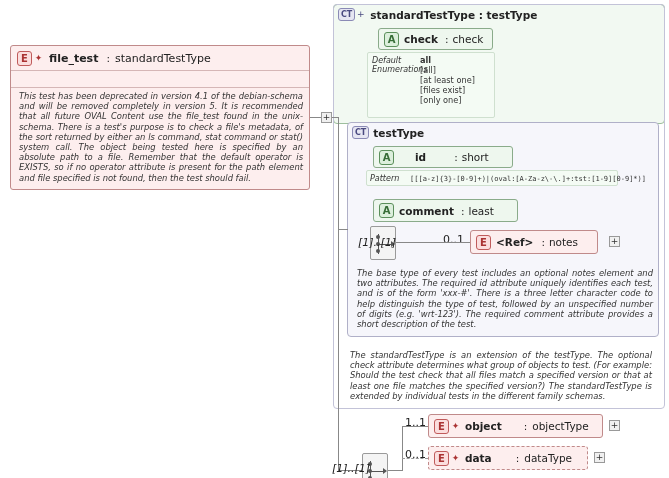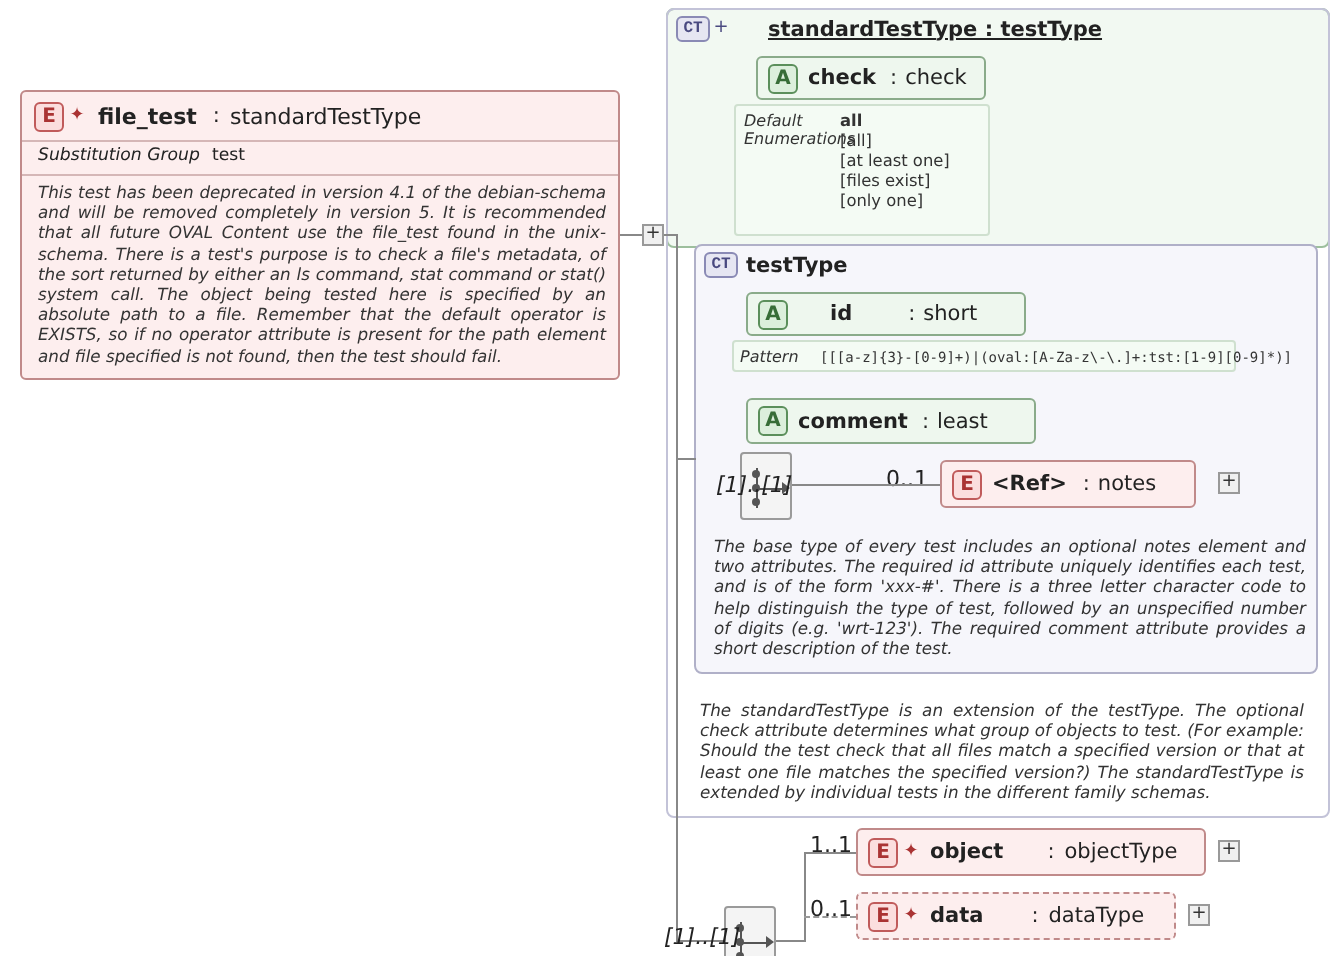--- a/index.html
+++ b/index.html
@@ -56,21 +56,21 @@
     display: inline-flex;
     align-items: center;
     justify-content: center;
     font-size: 10px;
     font-weight: bold;
     flex: 0 0 auto;
   }
   .icon-e { border: 1px solid #c05b5b; background: #fbdede; color: #a33; }
   .icon-a { border: 1px solid #5b8f5b; background: #dcefdc; color: #376d37; }
   .icon-ct { border: 1px solid #8a8ab5; background: #e6e6f2; color: #4a4a80;
-             width: auto; min-width: 17px; padding: 0 2px; font-size: 8px; height: 13px; font-family: Liberation Mono, monospace;}
+             width: auto; min-width: 17px; padding: 0 2px; font-size: 8px; height: 13px;}
   .plus {
     display: inline-block;
     width: 9px; height: 9px;
     line-height: 8px;
     text-align: center;
     font-size: 9px;
     margin-left: 2px;
     color: #a33;
   }
   .lbl { font-size: 10.5px; color: #222; white-space: nowrap; }
@@ -174,21 +174,21 @@
 <body>
 
 <div id="root">
 
   <div class="greengroup" style="left:333px; top:4px; width:332px; height:120px;"></div>
   <div class="purplegroup" style="left:333px; top:4px; width:332px; height:405px; background:transparent; border:1px solid #c3c3d8;"></div>
 
   <div style="position:absolute; left:338px; top:8px; display:flex; align-items:center; gap:3px;">
     <span class="icon icon-ct">CT</span>
     <span class="plus" style="margin-left:-2px; color:#4a4a80;">+</span>
-    <span class="lbl lbl-name" style="margin-left:16px;text-decoration:underline;">standardTestType : testType</span>
+    <span class="lbl lbl-name" style="margin-left:2px;">standardTestType : testType</span>
   </div>
 
   <div class="attrbox" style="left:378px; top:28px; width:115px; height:22px; padding:0 5px;">
     <span class="icon icon-a">A</span>
     <span class="lbl lbl-name" style="margin-left:5px;">check</span>
     <span class="lbl lbl-sep" style="margin-left:5px;">:</span>
     <span class="lbl lbl-type" style="margin-left:2px;">check</span>
   </div>
 
   <div style="position:absolute; left:367px; top:52px; width:128px; height:66px; border:1px solid #cfe0cf; background:#f4fbf4; border-radius:2px;"></div>
@@ -254,24 +254,20 @@
 
   <div class="elembox" style="left:10px; top:45px; width:300px; height:145px; align-items:flex-start; flex-direction:column;">
     <div style="display:flex; align-items:center; height:24px; padding:0 6px;">
       <span class="icon icon-e">E</span>
       <span class="plus">✦</span>
       <span class="lbl lbl-name" style="margin-left:6px; font-size:11px;">file_test</span>
       <span class="lbl lbl-sep" style="margin-left:6px;">:</span>
       <span class="lbl lbl-type" style="margin-left:3px; font-size:11px;">standardTestType</span>
     </div>
     <div class="hline" style="left:0; top:24px; width:298px;"></div>
-    <div style="position:relative; height:16px; width:100%;">
-      <span class="subrow" style="left:8px; top:3px;">Substitution Group</span>
-      <span class="subrow" style="left:95px; top:3px; font-style:normal;">test</span>
-    </div>
     <div class="hline" style="left:0; top:41px; width:298px;"></div>
     <div class="desc" style="left:8px; top:45px; width:284px; position:absolute;">This test has been deprecated in version 4.1 of the debian-schema and will be removed completely in version 5.  It is recommended that all future OVAL Content use the file_test found in the unix-schema.  There is a test's purpose is to check a file's metadata, of the sort returned by either an ls command, stat command or stat() system call.  The object being tested here is specified by an absolute path to a file.  Remember that the default operator is EXISTS, so if no operator attribute is present for the path element and file specified is not found, then the test should fail.</div>
   </div>
 
   <div class="h" style="left:310px; top:117px; width:12px;"></div>
   <div class="expander" style="left:321px; top:112px;">+</div>
   <div class="h" style="left:332px; top:117px; width:6px;"></div>
 
   <div class="v" style="left:338px; top:117px; height:353px;"></div>
   <div class="h" style="left:338px; top:470px; width:24px;"></div>

